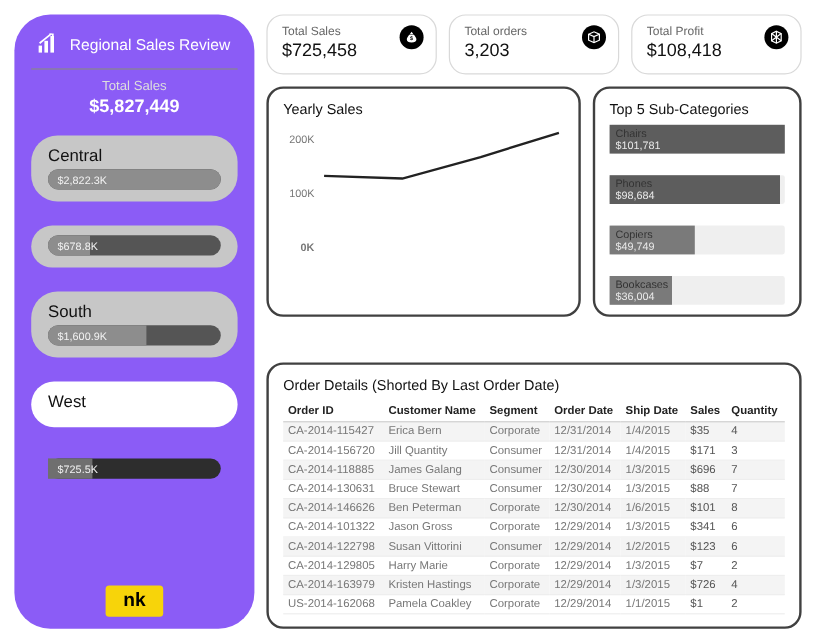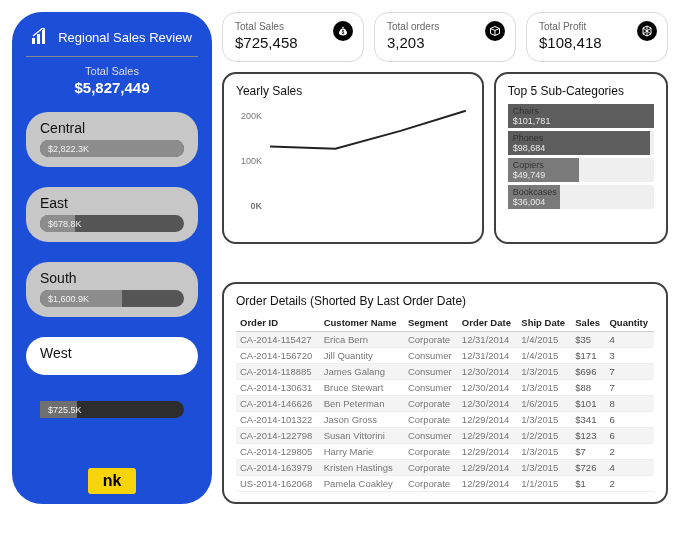--- a/index.html
+++ b/index.html
@@ -10,21 +10,21 @@
     height: 533px;
     overflow: hidden;
     font-size: 11px;
     color: #111;
   }
   .wrap { display: flex; gap: 10px; padding: 12px; }
 
   
   .sidebar {
     width: 200px;
-    background: #1d4ed8;
+    background: #8b5cf6;
     border-radius: 30px;
     padding: 16px 14px 10px 14px;
     color: #fff;
     display: flex;
     flex-direction: column;
   }
   .sb-head { display:flex; align-items:center; gap:8px; justify-content:center; margin-bottom:4px;}
   .sb-title { font-size: 13px; font-weight: 500; }
   .sb-hr { height:1px; background:#888; margin:6px 0 8px 0; }
   .sb-subt { text-align:center; font-size:11px; color:#ddd; }
@@ -106,21 +106,21 @@
   .ctitle { font-size:12px; font-weight:500; margin-bottom:6px; }
 
   .linechart { position:relative; height:130px; margin-left:30px; margin-top:4px; }
   .yaxis { position:absolute; left:-30px; top:0; bottom:18px; width:28px; }
   .ytick { position:absolute; right:2px; font-size:9px; color:#777; transform:translateY(-50%);}
   .plot { position:absolute; left:0; right:0; top:0; bottom:18px; }
   .xaxis { position:absolute; left:0; right:0; bottom:0; height:16px; display:flex; }
   .xtick { flex:1; text-align:center; font-size:9px; color:#777; }
   svg.line { width:100%; height:100%; }
 
-  .topcats { display:flex; flex-direction:column; gap:3px; margin-top:4px;}
+  .topcats { display:flex; flex-direction:column; gap:18px; margin-top:4px;}
   .tc {
     position:relative;
     height:24px;
     background:#efefef;
     border-radius:2px;
   }
   .tc .tcfill { position:absolute; left:0; top:0; bottom:0; background:#5d5d5d; }
   .tc .tcname { position:absolute; left:5px; top:2px; font-size:9px; color:#333; z-index:2;}
   .tc .tcval  { position:absolute; left:5px; bottom:2px; font-size:9px; color:#e9e9e9; z-index:2; font-weight:500;}
   .tc.medium .tcfill { background:#7a7a7a; }
@@ -160,21 +160,20 @@
 
     <div class="region-list" id="region-list">
         <div class="region">
           <div class="rname">Central</div>
           <div class="bar-pill">
             <div class="bar-fill" style="width: 100%;"></div>
             <div class="bar-label">$2,822.3K</div>
           </div>
         </div>
         <div class="region">
-          <div class="rname">East</div>
           <div class="bar-pill">
             <div class="bar-fill" style="width: 24%;"></div>
             <div class="bar-label">$678.8K</div>
           </div>
         </div>
         <div class="region">
           <div class="rname">South</div>
           <div class="bar-pill">
             <div class="bar-fill" style="width: 57%;"></div>
             <div class="bar-label">$1,600.9K</div>

